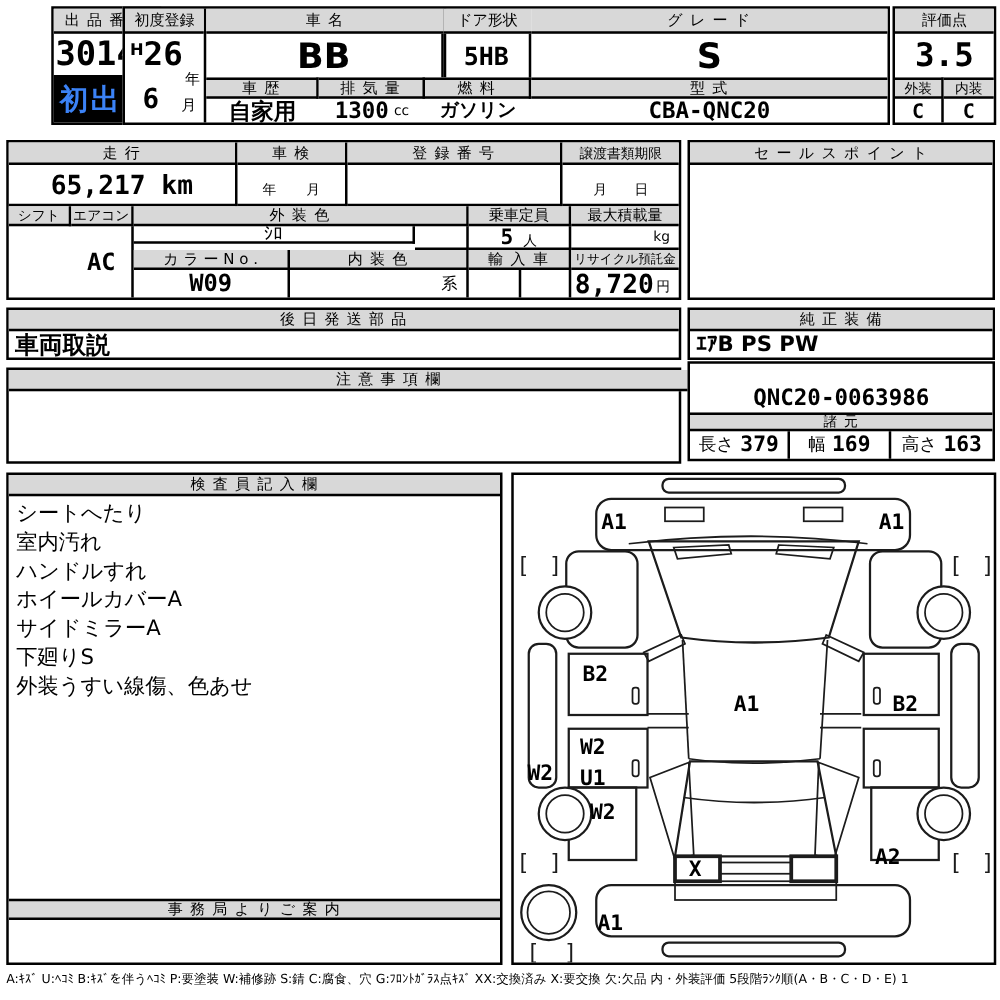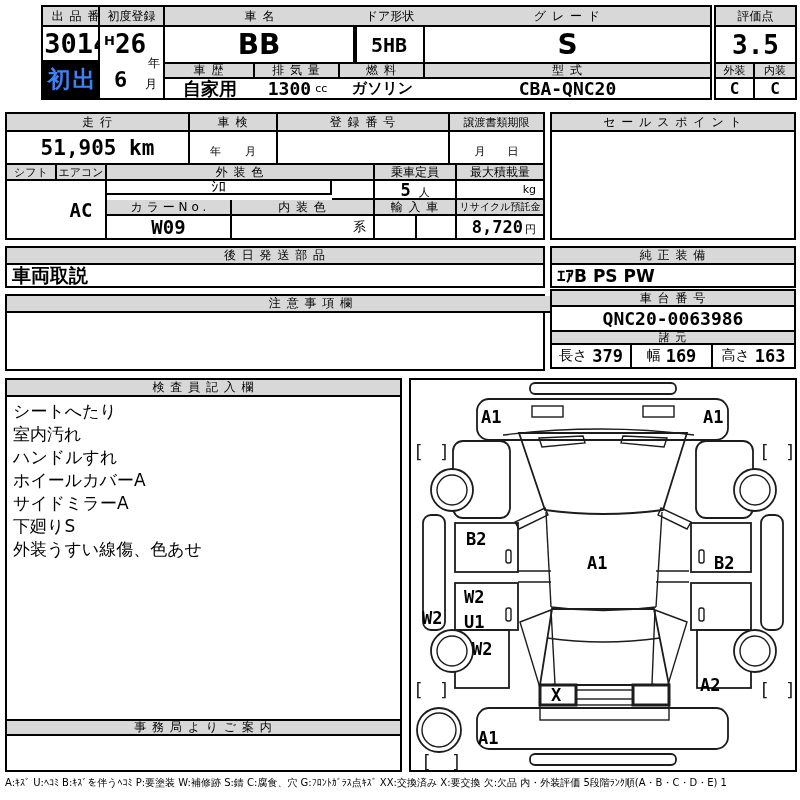--- a/index.html
+++ b/index.html
@@ -86,21 +86,21 @@
     <div class="abs cell br num" style="left:0;top:72px;width:39px;height:19px;font-size:16px;">C</div>
     <div class="abs cell num" style="left:39px;top:72px;width:40px;height:19px;font-size:16px;">C</div>
   </div>
 
   <div class="abs box" style="left:5px;top:112px;width:540px;height:128px;">
     <div class="abs hdr br" style="left:0;top:0;width:183px;height:18px;">走  行</div>
     <div class="abs hdr br" style="left:183px;top:0;width:88px;height:18px;">車  検</div>
     <div class="abs hdr br" style="left:271px;top:0;width:172px;height:18px;">登 録 番 号</div>
     <div class="abs hdr" style="left:443px;top:0;width:93px;height:18px;letter-spacing:0;font-size:11px;">譲渡書類期限</div>
 
-    <div class="abs cell br bb num" style="left:0;top:18px;width:183px;height:33px;font-size:21px;">51,905 km</div>
+    <div class="abs cell br bb num" style="left:0;top:18px;width:183px;height:33px;font-size:21px;">65,217 km</div>
     <div class="abs cell br bb" style="left:183px;top:18px;width:88px;height:33px;font-size:11px;align-items:flex-end;padding-bottom:4px;gap:24px;">
       <span>年</span>
       <span>月</span>
     </div>
     <div class="abs cell br bb" style="left:271px;top:18px;width:172px;height:33px;"></div>
     <div class="abs cell bb" style="left:443px;top:18px;width:93px;height:33px;font-size:11px;align-items:flex-end;padding-bottom:4px;gap:22px;">
       <span>月</span>
       <span>日</span>
     </div>
 
@@ -126,21 +126,21 @@
     <div class="abs hdr br" style="left:100px;top:86px;width:125px;height:16px;letter-spacing:0;">カ ラ ー N o .</div>
     <div class="abs hdr br" style="left:225px;top:86px;width:143px;height:16px;">内 装 色</div>
     <div class="abs hdr br" style="left:368px;top:86px;width:82px;height:16px;">輸 入 車</div>
     <div class="abs hdr" style="left:450px;top:86px;width:86px;height:16px;letter-spacing:0;font-size:10px;">リサイクル預託金</div>
 
     <div class="abs cell br num" style="left:100px;top:102px;width:125px;height:22px;font-size:19px;">W09</div>
     <div class="abs cell br right-pad" style="left:225px;top:102px;width:143px;height:22px;font-size:13px;">系</div>
     <div class="abs cell br" style="left:368px;top:102px;width:42px;height:22px;"></div>
     <div class="abs cell br" style="left:410px;top:102px;width:40px;height:22px;"></div>
     <div class="abs cell right-pad" style="left:450px;top:102px;width:86px;height:22px;">
-      <span class="num" style="font-size:17px;margin-left:20px;">8,720</span>
+      <span class="num" style="font-size:21px;margin-left:20px;">8,720</span>
       <span style="font-size:11px;margin-left:2px;margin-top:4px;">円</span>
     </div>
   </div>
 
   <div class="abs box" style="left:550px;top:112px;width:246px;height:128px;">
     <div class="abs hdr" style="left:0;top:0;width:242px;height:18px;">セ ー ル ス ポ イ ン ト</div>
     <div class="abs" style="left:0;top:18px;width:242px;height:106px;"></div>
   </div>
 
   <div class="abs box" style="left:5px;top:246px;width:540px;height:42px;">
@@ -152,21 +152,20 @@
     <div class="abs hdr" style="left:0;top:0;width:242px;height:17px;">純 正 装 備</div>
     <div class="abs cell left-pad" style="left:0;top:17px;width:242px;height:21px;font-size:17px;font-weight:bold;">ｴｱB PS PW</div>
   </div>
 
   <div class="abs box" style="left:5px;top:294px;width:540px;height:77px;">
     <div class="abs hdr" style="left:0;top:0;width:608px;height:17px;">注 意 事 項 欄</div>
     <div class="abs" style="left:0;top:17px;width:536px;height:56px;"></div>
   </div>
 
   <div class="abs box" style="left:550px;top:289px;width:246px;height:80px;">
-    <div class="abs hdr" style="left:0;top:0;width:242px;height:16px;">車 台 番 号</div>
     <div class="abs cell num" style="left:0;top:16px;width:242px;height:23px;font-size:18px;">QNC20-0063986</div>
     <div class="abs hdr bt" style="left:0;top:39px;width:242px;height:15px;font-size:11px;">諸 元</div>
     <div class="abs cell br" style="left:0;top:54px;width:80px;height:22px;gap:5px;">
       <span class="small">長さ</span>
       <span class="num" style="font-size:17px;">379</span>
     </div>
     <div class="abs cell br" style="left:80px;top:54px;width:81px;height:22px;gap:5px;">
       <span class="small">幅</span>
       <span class="num" style="font-size:17px;">169</span>
     </div>

